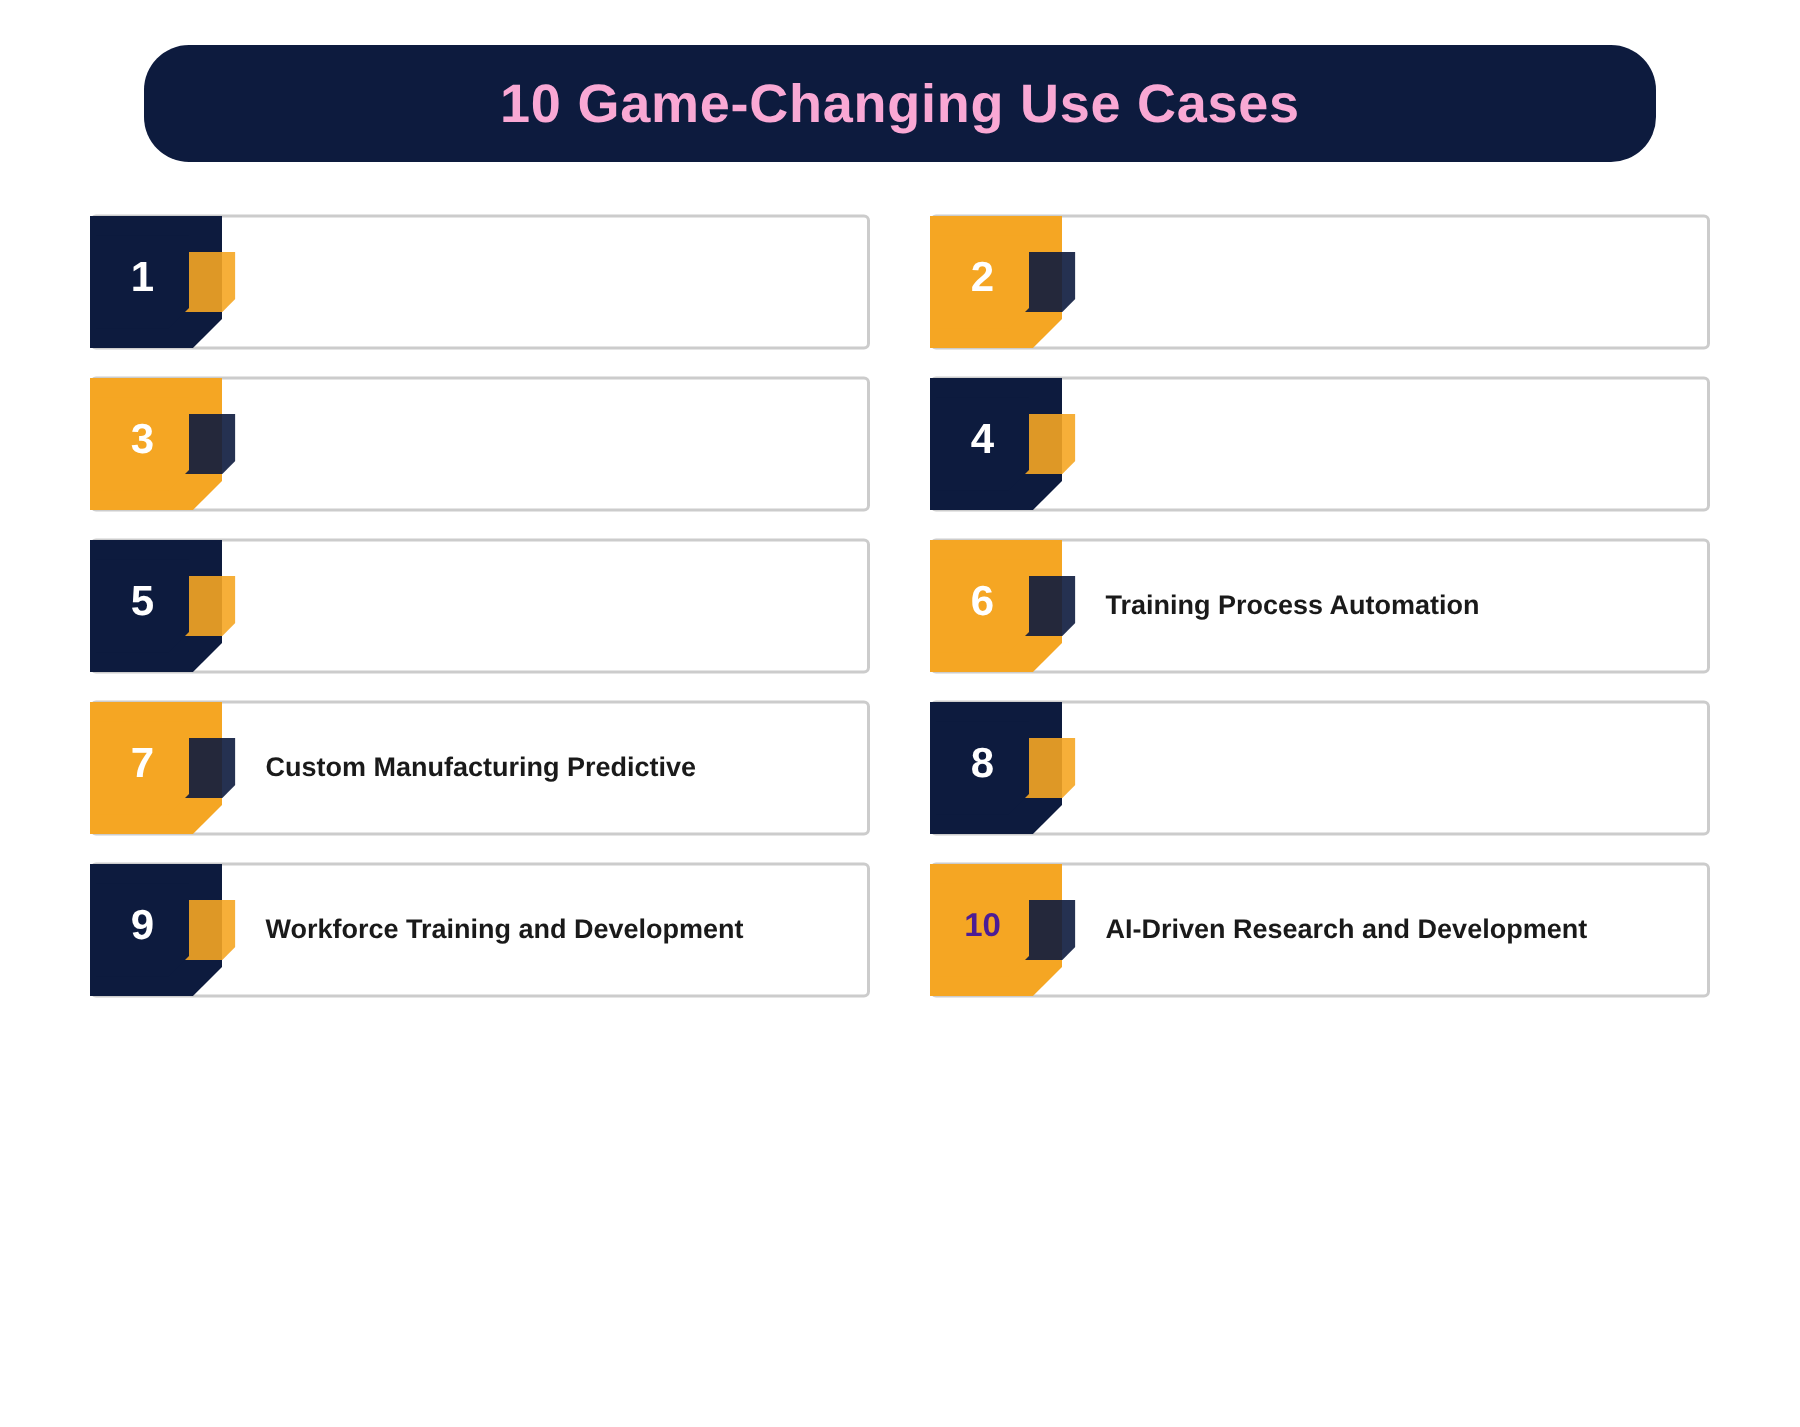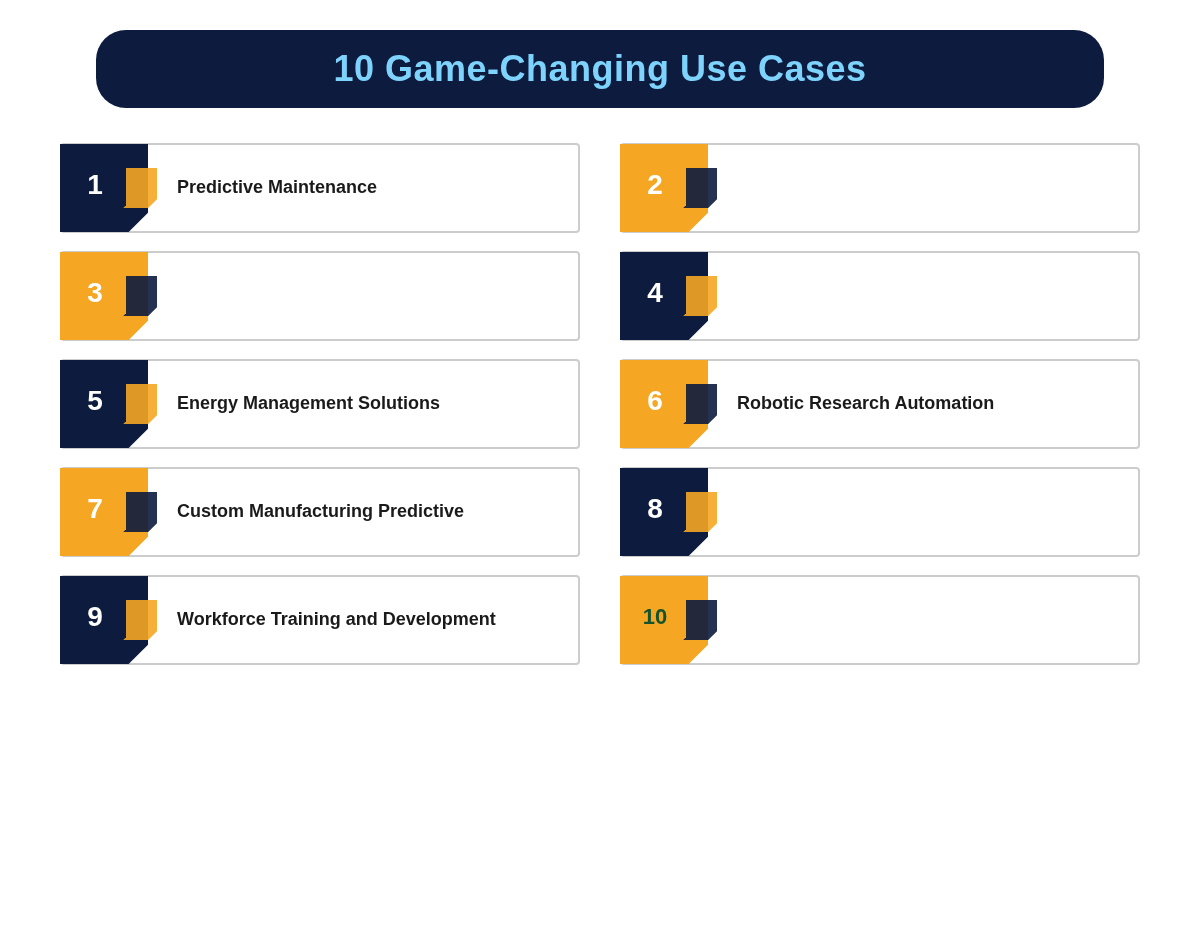--- a/index.html
+++ b/index.html
@@ -18,21 +18,21 @@
     .title-container {
       background: #0d1b3e;
       border-radius: 30px;
       padding: 18px 80px;
       margin-bottom: 35px;
       width: 90%;
       text-align: center;
     }
 
     .title-container h1 {
-      color: #7dd3fc;
+      color: #f9a8d4;
       font-size: 36px;
       font-weight: 900;
       letter-spacing: 0.5px;
     }
 
     .grid {
       display: grid;
       grid-template-columns: 1fr 1fr;
       gap: 18px 40px;
       width: 100%;
@@ -117,21 +117,20 @@
           background: #0d1b3e;
           clip-path: polygon(0 0, 100% 0, 100% 78%, 78% 100%, 0 100%);
           display: flex;
           align-items: center;
           justify-content: center;
           z-index: 3;
         ">
           <span style="color: #ffffff; font-size: 28px; font-weight: 900; margin-top: -6px;">1</span>
         </div>
       </div>
-      <div class="card-text">Predictive Maintenance</div>
     </div>
     <div class="card card-even">
       <div class="badge-wrapper">
 
         <div style="
           position: absolute;
           left: -2px;
           top: 50%;
           transform: translateY(-50%);
           width: 88px;
@@ -302,21 +301,20 @@
           background: #0d1b3e;
           clip-path: polygon(0 0, 100% 0, 100% 78%, 78% 100%, 0 100%);
           display: flex;
           align-items: center;
           justify-content: center;
           z-index: 3;
         ">
           <span style="color: #ffffff; font-size: 28px; font-weight: 900; margin-top: -6px;">5</span>
         </div>
       </div>
-      <div class="card-text">Energy Management Solutions</div>
     </div>
     <div class="card card-even">
       <div class="badge-wrapper">
 
         <div style="
           position: absolute;
           left: -2px;
           top: 50%;
           transform: translateY(-50%);
           width: 88px;
@@ -349,21 +347,21 @@
           background: #f5a623;
           clip-path: polygon(0 0, 100% 0, 100% 78%, 78% 100%, 0 100%);
           display: flex;
           align-items: center;
           justify-content: center;
           z-index: 3;
         ">
           <span style="color: #ffffff; font-size: 28px; font-weight: 900; margin-top: -6px;">6</span>
         </div>
       </div>
-      <div class="card-text">Robotic Research Automation</div>
+      <div class="card-text">Training Process Automation</div>
     </div>
     <div class="card card-even">
       <div class="badge-wrapper">
 
         <div style="
           position: absolute;
           left: -2px;
           top: 50%;
           transform: translateY(-50%);
           width: 88px;
@@ -533,17 +531,18 @@
           transform: translateY(-50%);
           width: 62px;
           height: 62px;
           background: #f5a623;
           clip-path: polygon(0 0, 100% 0, 100% 78%, 78% 100%, 0 100%);
           display: flex;
           align-items: center;
           justify-content: center;
           z-index: 3;
         ">
-          <span style="color: #14532d; font-size: 22px; font-weight: 900; margin-top: -6px;">10</span>
-        </div>
-      </div>
+          <span style="color: #4c1d95; font-size: 22px; font-weight: 900; margin-top: -6px;">10</span>
+        </div>
+      </div>
+      <div class="card-text">AI-Driven Research and Development</div>
     </div>
   </div>
 
 </body></html>

